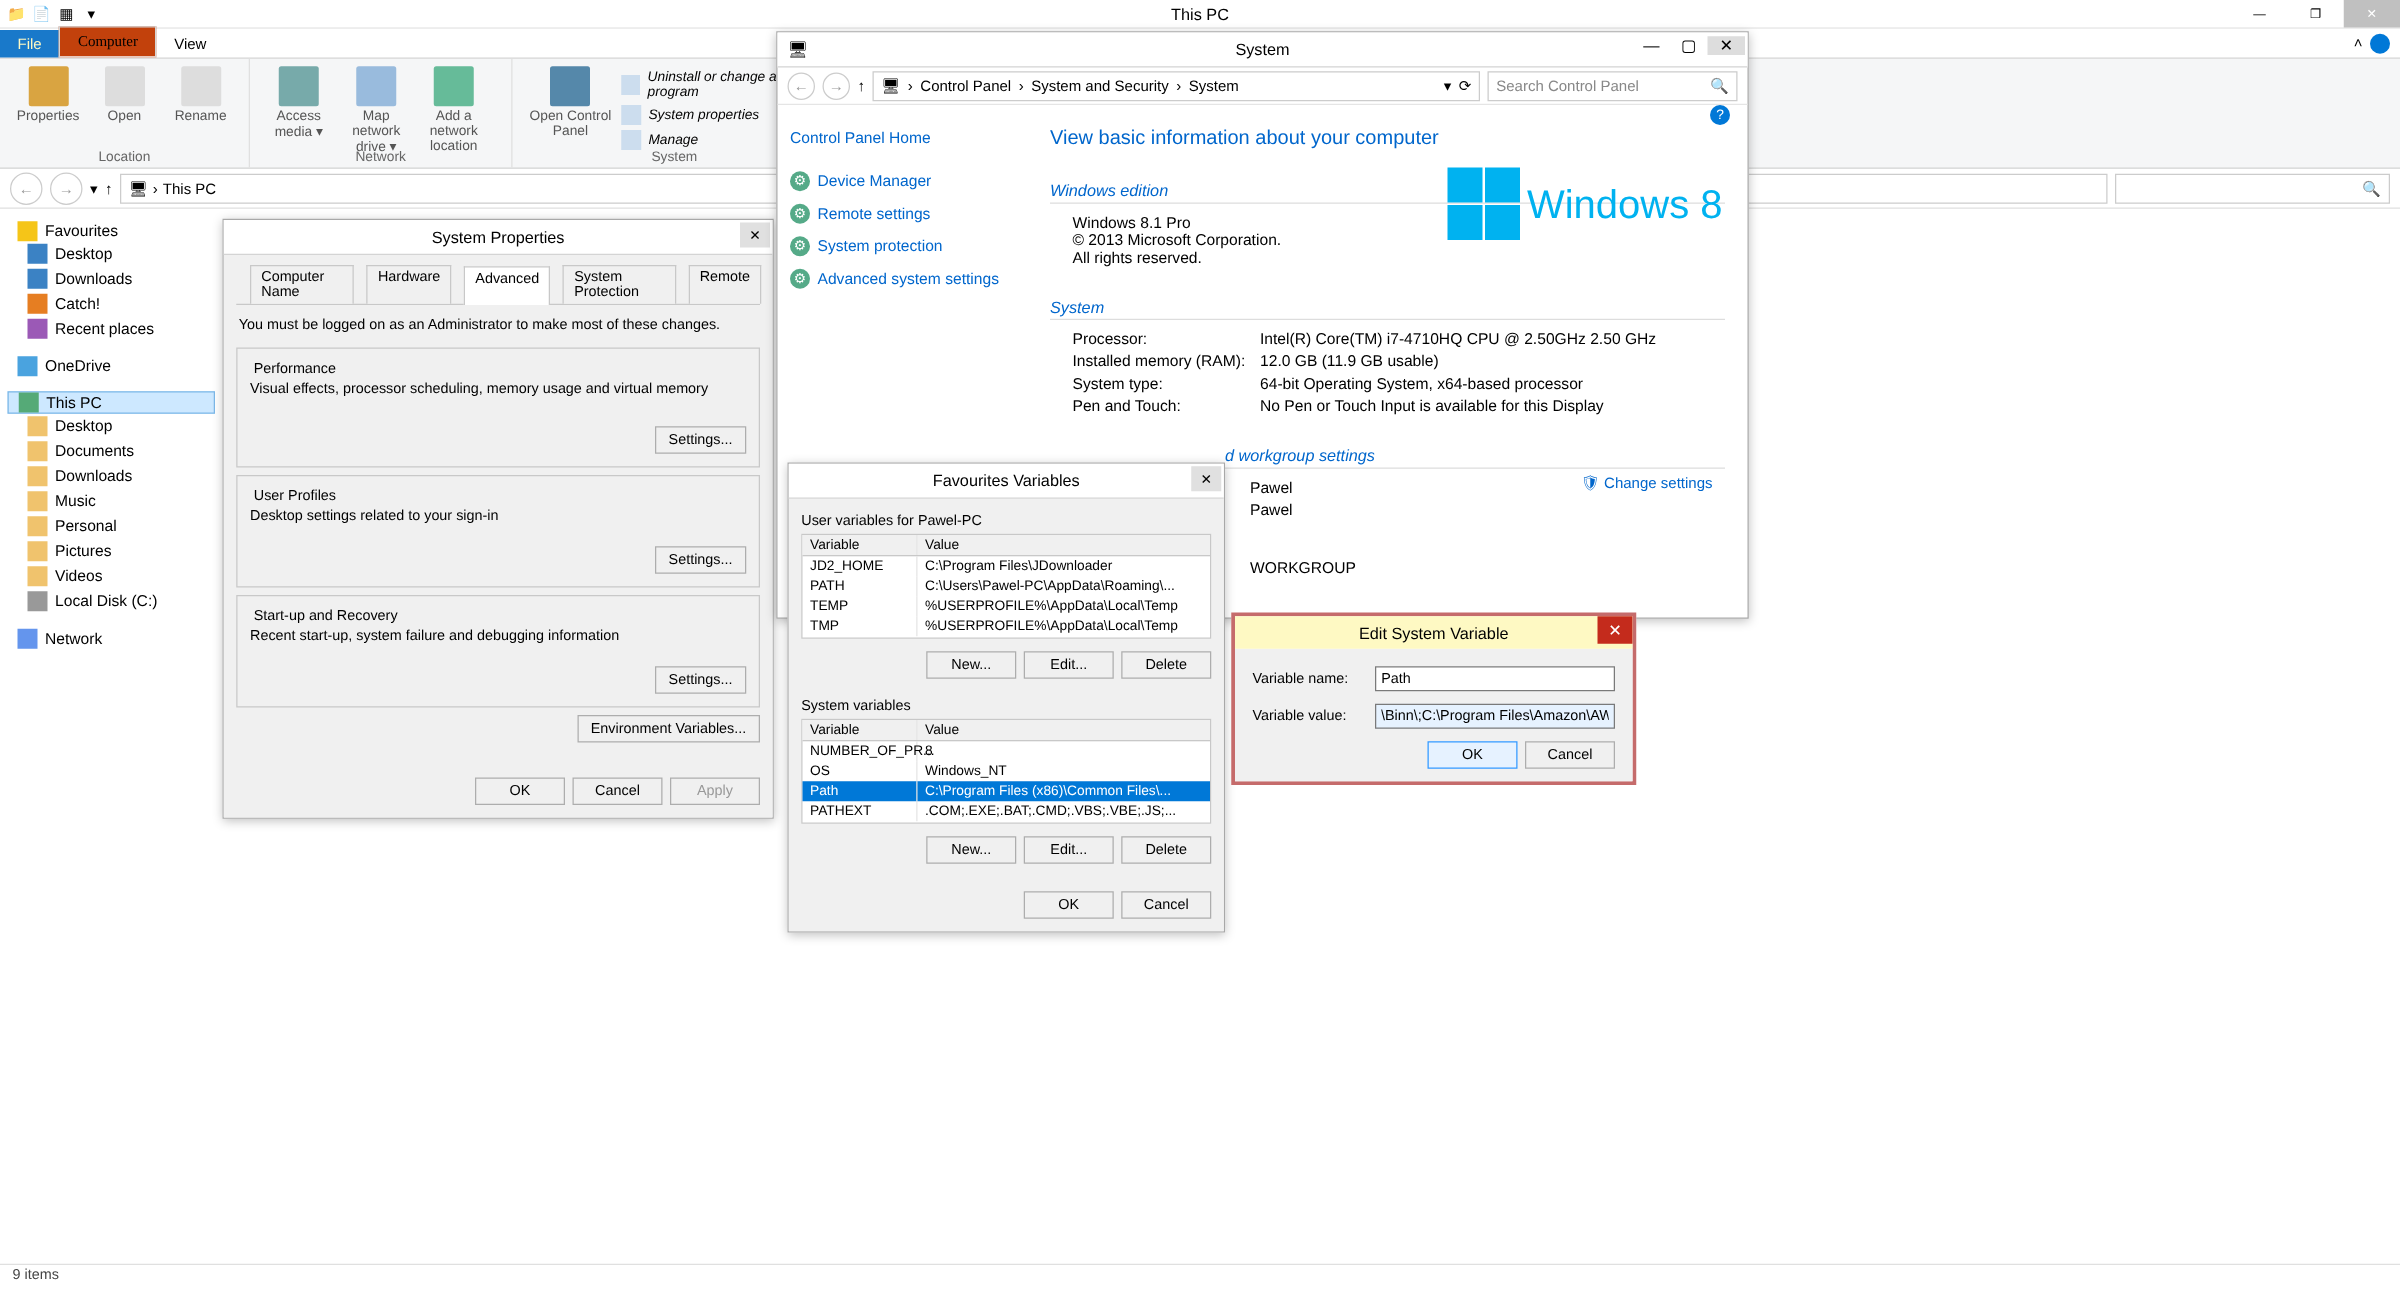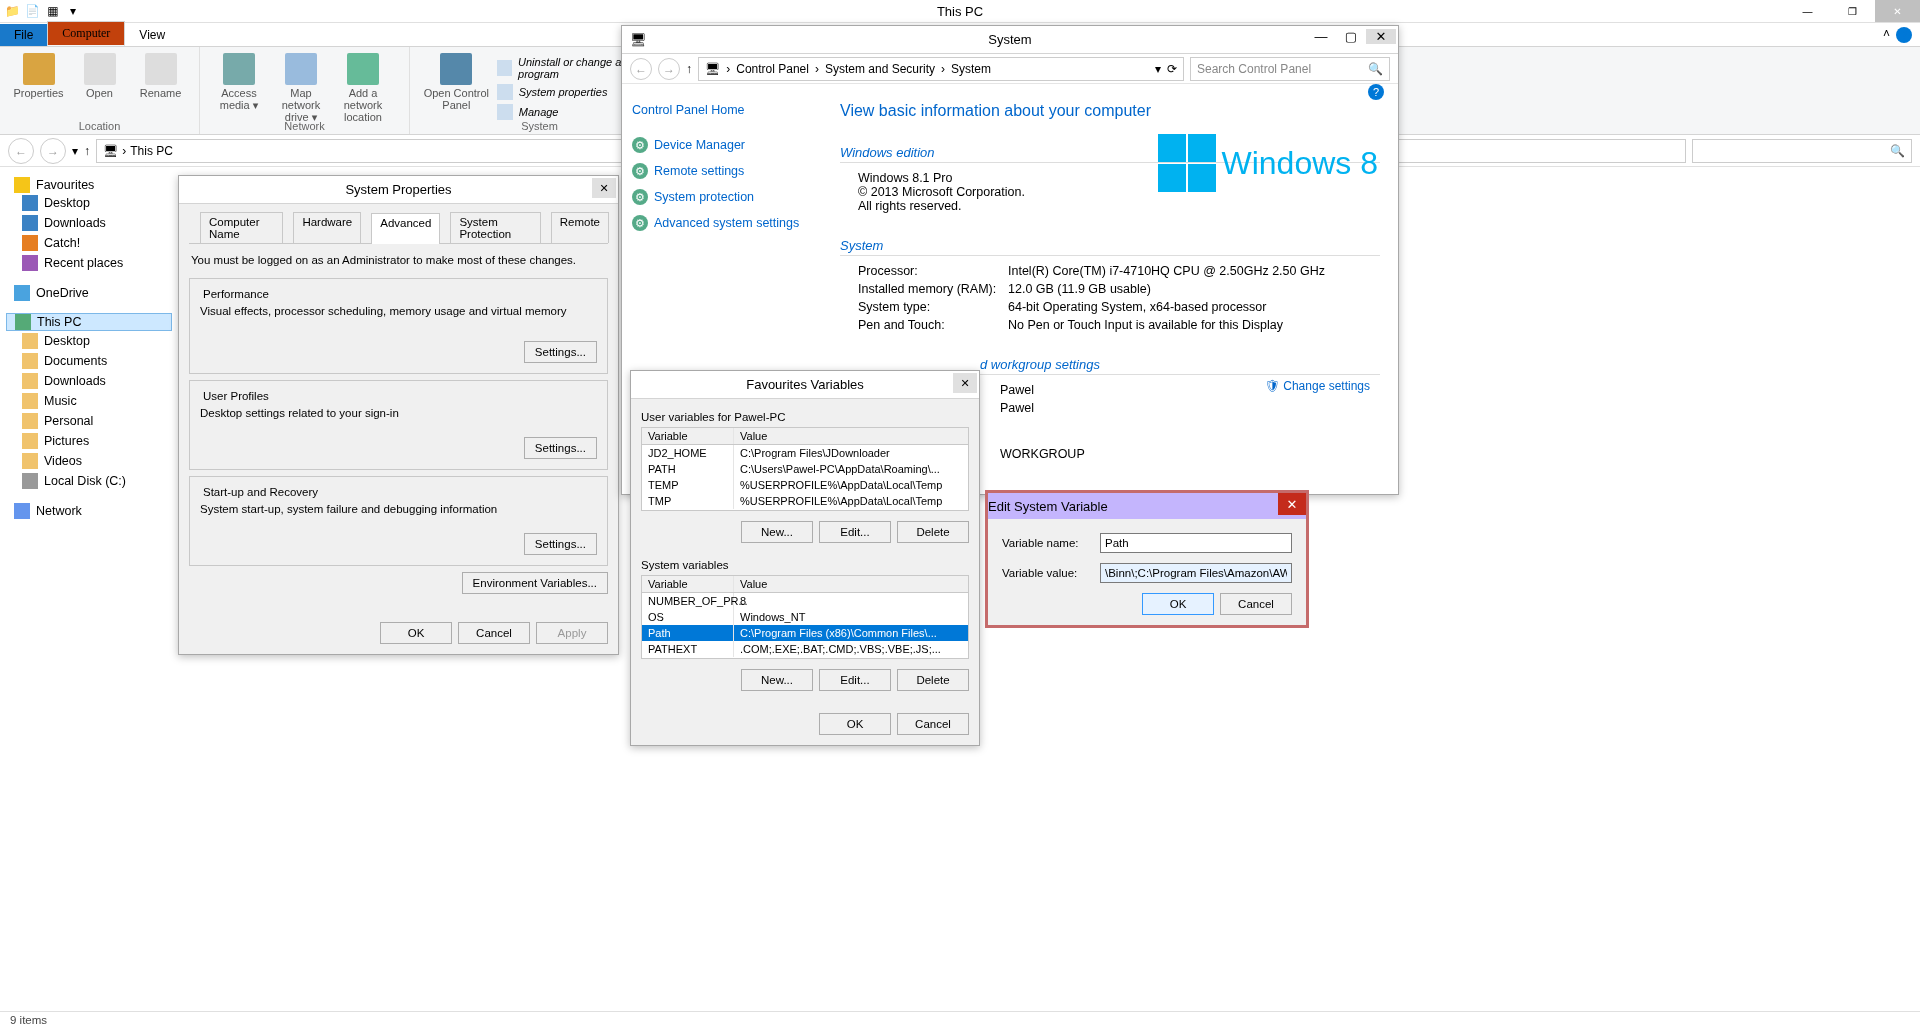--- a/index.html
+++ b/index.html
@@ -10,21 +10,21 @@
 .titlebar .qat { display: flex; gap: 2px; padding-left: 4px; align-items: center; }
 .titlebar .qat .q { width: 18px; height: 18px; display: flex; align-items: center; justify-content: center; }
 .titlebar .title-center { position: absolute; left: 50%; transform: translateX(-50%); font-size: 13px; }
 .win-controls { position: absolute; right: 0; top: 0; display: flex; }
 .win-controls .btn { width: 45px; height: 22px; display: flex; align-items: center; justify-content: center; font-size: 10px; }
 .win-controls .btn.close { background: #c0c0c0; color: #fff; }
 
 
 .ribbon-tabs { height: 24px; display: flex; align-items: flex-end; background: #fff; border-bottom: 1px solid #d4d4d4; position: relative; }
 .ribbon-tabs .tab { padding: 4px 14px; font-size: 12px; cursor: default; }
-.ribbon-tabs .tab.file { background: #1979ca; color: #000000; }
+.ribbon-tabs .tab.file { background: #1979ca; color: #fef9c3; }
 .ribbon-tabs .tab.active { border: 1px solid #d4d4d4; border-bottom: 1px solid #f5f6f7; background: #c2410c; font-family: Liberation Serif, serif; }
 .ribbon-tabs .chev { position: absolute; right: 30px; top: 4px; }
 .ribbon-tabs .help { position: absolute; right: 8px; top: 4px; color: #0078d7; }
 
 
 .ribbon { height: 88px; background: #f5f6f7; border-bottom: 1px solid #d4d4d4; display: flex; }
 .ribbon .group { border-right: 1px solid #e0e0e0; padding: 4px 8px 2px 8px; position: relative; }
 .ribbon .group-name { position: absolute; bottom: 2px; left: 0; right: 0; text-align: center; font-size: 11px; color: #666; }
 .ribbon .big-btn { display: inline-flex; flex-direction: column; align-items: center; width: 62px; font-size: 11px; text-align: center; gap: 2px; padding-top: 2px; color: #555; }
 .ribbon .big-btn .ic { width: 32px; height: 32px; background: #cde; border-radius: 2px; }
@@ -90,21 +90,21 @@
 
 .gridbox { border: 1px solid #c8c8c8; background: #fff; font-size: 11px; }
 .gridbox .ghdr { display:flex; background:#f0f0f0; border-bottom:1px solid #c8c8c8; }
 .gridbox .ghdr .c1, .gridbox .row .c1 { width: 92px; padding: 2px 6px; border-right:1px solid #e5e5e5; }
 .gridbox .ghdr .c2, .gridbox .row .c2 { flex:1; padding: 2px 6px; white-space:nowrap; overflow:hidden; text-overflow:ellipsis; }
 .gridbox .row { display:flex; }
 .gridbox .row.sel { background:#0078d7; color:#fff; }
 
 
 .editvar { position:absolute; background:#fff; border: 3px solid #c56b6b; }
-.editvar .etitle { background:#c4b5fd; color:#000; height:26px; display:flex; align-items:center; position:relative; font-size:13px; }
+.editvar .etitle { background:#fef9c3; color:#000; height:26px; display:flex; align-items:center; justify-content:center; position:relative; font-size:13px; }
 .editvar .eclose { position:absolute; right:0; top:0; width:28px; height:22px; background:#c42b1c; color:#fff; display:flex; align-items:center; justify-content:center; }
 .editvar .ebody { background:#f0f0f0; padding:14px 14px 10px 14px; }
 .editvar .erow { display:flex; align-items:center; gap:10px; margin-bottom:10px; }
 .editvar .erow .lbl { width:88px; font-size:11.5px; }
 .editvar .erow input { flex:1; height:20px; border:1px solid #7a7a7a; padding:0 4px; font-size:11.5px; }
 .bluehelp { width:16px; height:16px; border-radius:50%; background:#0078d7; color:#fff; font-size:11px; text-align:center; line-height:16px; }
 </style>
 </head>
 <body>
 
@@ -299,21 +299,21 @@
     </div>
     <div class="fieldset">
       <div class="legend">User Profiles</div>
       <div style="font-size:11.5px; padding:4px 0 18px 0">Desktop settings related to your sign-in</div>
       <div class="btn-row">
           <button class="btn-std">Settings...</button>
         </div>
     </div>
     <div class="fieldset">
       <div class="legend">Start-up and Recovery</div>
-      <div style="font-size:11.5px; padding:4px 0 18px 0">System start-up, system failure and debugging information</div>
+      <div style="font-size:11.5px; padding:4px 0 18px 0">Recent start-up, system failure and debugging information</div>
       <div class="btn-row">
           <button class="btn-std">Settings...</button>
         </div>
     </div>
     <div class="btn-row" style="margin-top:6px">
         <button class="btn-std" style="min-width:130px">Environment Variables...</button>
       </div>
     <div class="btn-row" style="margin-top:28px">
       <button class="btn-std">OK</button>
       <button class="btn-std">Cancel</button>

